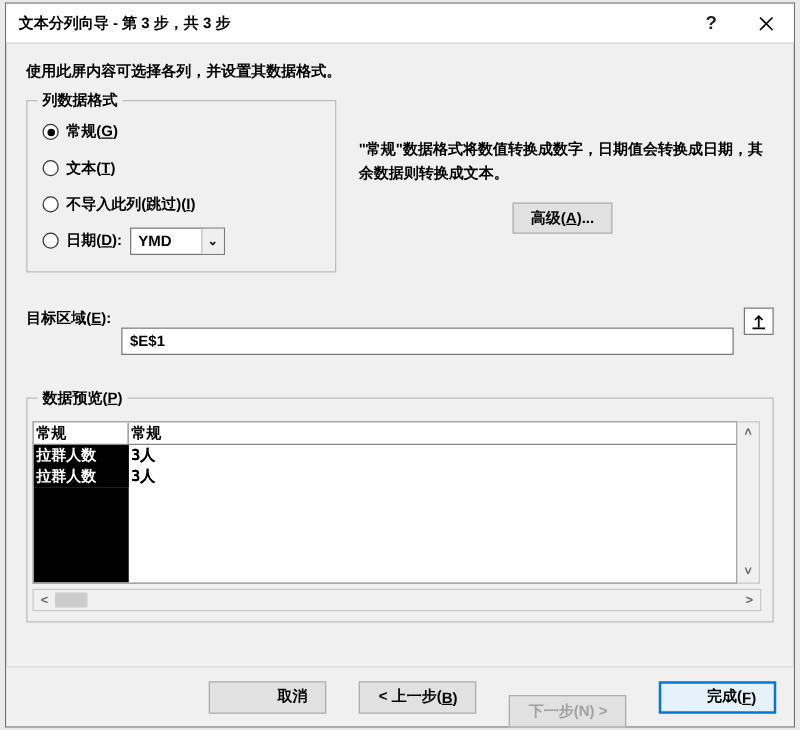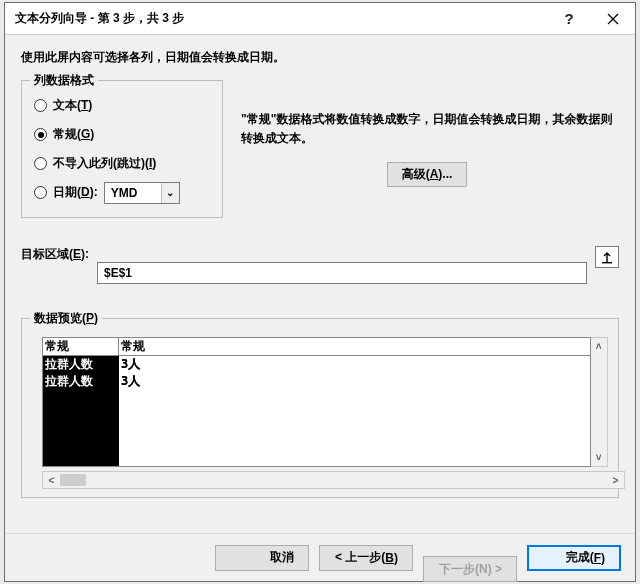--- a/index.html
+++ b/index.html
@@ -36,21 +36,21 @@
     width: 44px; height: 30px;
     display: flex; align-items: center; justify-content: center;
     font-size: 15px;
     color:#222;
   }
   .content { padding: 14px 16px 0 16px; flex:1; display:flex; flex-direction:column; }
   .instr { margin-bottom: 14px; }
   .fieldset {
     border: 1px solid #bcbcbc;
     padding: 10px 12px 10px 12px;
-    width: 202px;
+    width: 248px;
     position: relative;
   }
   .fieldset .legend {
     position: absolute;
     top: -9px; left: 8px;
     background: #f0f0f0;
     padding: 0 4px;
     font-size: 12px;
   }
   .radiorow {
@@ -122,21 +122,21 @@
   }
   .rangebtn {
     width: 24px; height:22px;
     border:1px solid #7a7a7a;
     background:#fff;
     display:flex; align-items:center; justify-content:center;
   }
   .previewset {
     border: 1px solid #bcbcbc;
     margin-top: 34px;
-    padding: 18px 10px 8px 20px;
+    padding: 18px 10px 8px 4px;
     position: relative;
   }
   .previewset .legend {
     position:absolute; top:-9px; left:8px;
     background:#f0f0f0; padding:0 4px;
   }
   .gridwrap { display:flex; }
   .grid {
     border: 1px solid #888;
     background:#fff;
@@ -165,21 +165,21 @@
     background:#f0f0f0;
     display:flex; align-items:center;
     margin-top: 4px;
   }
   .hscroll .l, .hscroll .r { width:17px; text-align:center; font-size:10px; color:#606060;}
   .hscroll .thumb { width:26px; height:12px; background:#cdcdcd; }
   .hscroll .track { flex:1; }
   .footer {
     height: 48px;
     display:flex; align-items:center; justify-content:flex-end;
-    gap: 10px;
+    gap: 26px;
     padding: 0 14px;
     border-top: 1px solid #dcdcdc;
     background:#f0f0f0;
   }
   .footer .winbtn { width: 94px; height:26px; }
   u { text-decoration: underline; }
 </style>
 </head>
 <body>
 
@@ -190,33 +190,33 @@
     <div class="btn">?</div>
     <div class="btn">
       <svg width="12" height="12" viewBox="0 0 12 12">
           <path d="M1 1 L11 11 M11 1 L1 11" stroke="#000" stroke-width="1.3"></path>
         </svg>
     </div>
   </div>
 
   <div class="content">
 
-    <div class="instr">使用此屏内容可选择各列，日期值会转换成日期。</div>
+    <div class="instr">使用此屏内容可选择各列，并设置其数据格式。</div>
 
     <div class="toprow">
       <div class="fieldset">
         <span class="legend">列数据格式</span>
 
         <div class="radiorow">
+          <span class="radio checked"></span>
+          <span>常规(<u>G</u>)</span>
+        </div>
+        <div class="radiorow">
           <span class="radio"></span>
           <span>文本(<u>T</u>)</span>
-        </div>
-        <div class="radiorow">
-          <span class="radio checked"></span>
-          <span>常规(<u>G</u>)</span>
         </div>
         <div class="radiorow">
           <span class="radio"></span>
           <span>不导入此列(跳过)(<u>I</u>)</span>
         </div>
         <div class="radiorow">
           <span class="radio"></span>
           <span>日期(<u>D</u>):</span>
           <span class="selectbox">
             <span>YMD</span>

